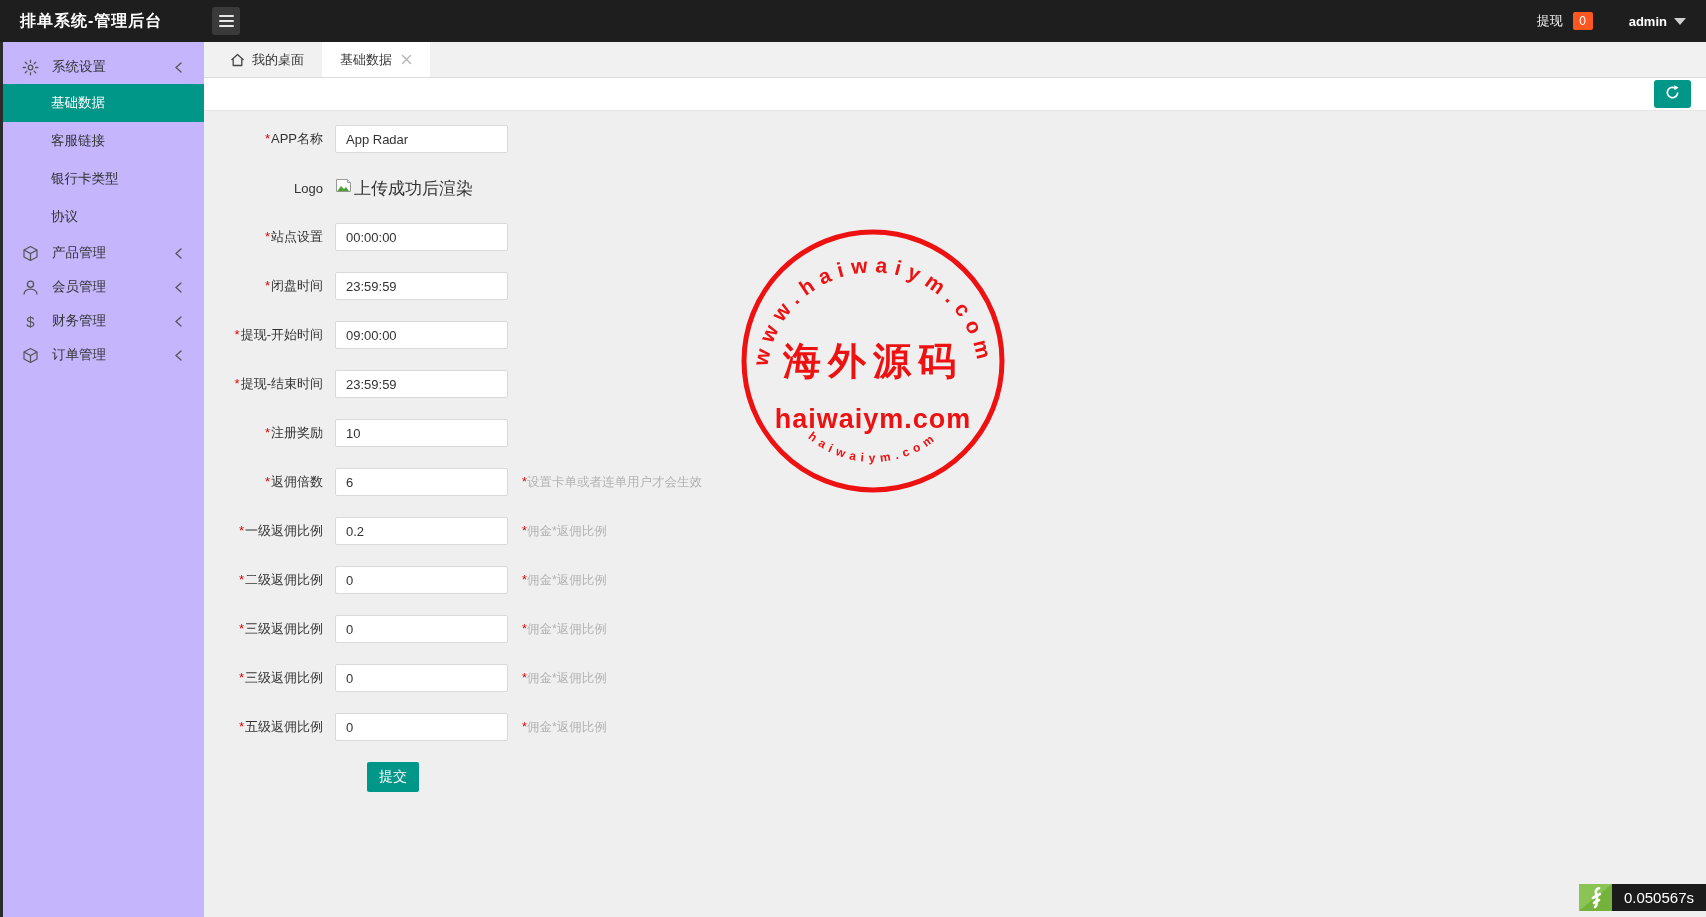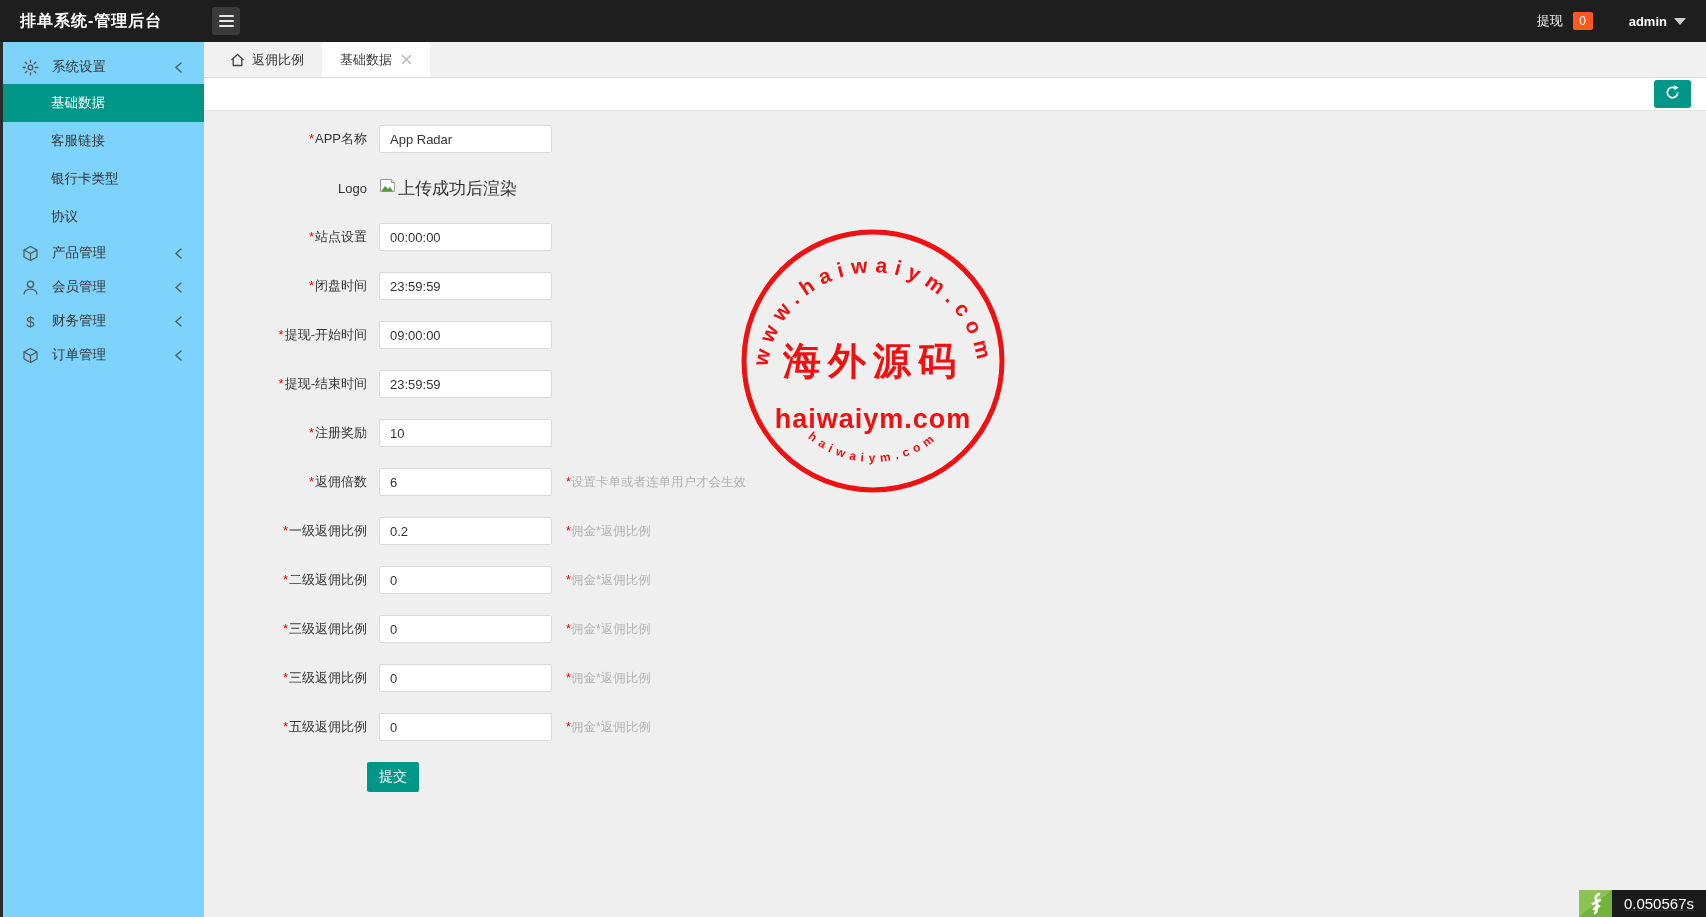--- a/index.html
+++ b/index.html
@@ -12,21 +12,21 @@
   .hamburger { position:absolute; left:212px; top:7px; width:28px; height:28px; background:#3a3a3a; border-radius:3px; display:flex; flex-direction:column; justify-content:center; align-items:center; gap:3px; cursor:pointer; }
   .hamburger i { display:block; width:15px; height:2px; background:#e8e8e8; border-radius:1px; }
   .topbar-right { position:absolute; right:20px; top:0; height:42px; display:flex; align-items:center; gap:10px; }
   .withdraw-link { color:#f2f2f2; font-size:13px; cursor:pointer; }
   .withdraw-badge { display:inline-block; min-width:20px; padding:2px 6px; background:#ff5722; color:#fff; font-size:12px; text-align:center; border-radius:2px; }
   .user-menu { display:flex; align-items:center; gap:7px; margin-left:26px; cursor:pointer; }
   .user-name { color:#fff; font-size:13px; font-weight:bold;text-align:center; }
   .caret-down { width:0; height:0; border-left:6px solid transparent; border-right:6px solid transparent; border-top:7px solid #cfcfcf; }
 
   
-  .sidebar { position:absolute; top:42px; left:0; width:204px; bottom:0; background:#7dd3fc; border-left:3px solid #2b2b2b; padding-top:8px; z-index:10; }
+  .sidebar { position:absolute; top:42px; left:0; width:204px; bottom:0; background:#c4b5fd; border-left:3px solid #2b2b2b; padding-top:8px; z-index:10; }
   .side-item { display:flex; align-items:center; cursor:pointer; }
   .side-item.parent { height:34px; padding:0 20px 0 18px; }
   .side-item.parent .s-icon { width:18px; height:18px; display:flex; align-items:center; justify-content:center; color:#555; }
   .side-item.parent .s-label { margin-left:13px; font-size:13.5px; color:#333; }
   .s-chevron { margin-left:auto; display:flex; align-items:center; color:#555; }
   .side-item.sub { height:38px; padding-left:48px; font-size:13.5px; color:#333; }
   .side-item.sub.active { background:#009688; color:#fff; }
 
   
   .main { position:absolute; top:42px; left:204px; right:0; bottom:0; display:flex; flex-direction:column; }
@@ -35,39 +35,39 @@
   .tab .t-icon { display:flex; align-items:center; color:#444; }
   .tab.active { background:#fff; }
   .tab .close-x { color:#b5b5b5; display:flex; align-items:center; margin-left:2px; }
   .toolbar { height:33px; background:#fff; border-bottom:1px solid #e6e6e6; display:flex; align-items:center; justify-content:flex-end; padding-right:15px; flex:0 0 auto; }
   .refresh-btn { width:37px; height:28px; background:#009688; border:none; border-radius:3px; display:flex; align-items:center; justify-content:center; cursor:pointer; }
 
   .content { flex:1 1 auto; background:#efefef; padding-top:14px; position:relative; overflow:hidden; }
 
   
   .form-row { display:flex; align-items:center; height:28px; margin-bottom:21px; }
-  .form-label { width:175px; padding-right:12px; text-align:right; font-size:13px; color:#333; white-space:nowrap; }
+  .form-label { width:131px; padding-right:12px; text-align:right; font-size:13px; color:#333; white-space:nowrap; }
   .req { color:#e60000; margin-right:1px; }
   .form-input { width:173px; height:28px; border:1px solid #d9d9d9; border-radius:2px; background:#fff; padding:0 10px; font-size:13px; color:#333; font-family:"Liberation Sans", sans-serif; outline:none; }
   .hint { margin-left:14px; font-size:12.5px; color:#b3b3b3; }
   .hint .req { margin-right:0; }
   .logo-broken { display:flex; align-items:center; gap:2px; font-size:17px; color:#333; }
   .submit-row { margin-left:163px; margin-top:0; }
   .submit-btn { height:30px; padding:0 12px; background:#009688; color:#fff; border:none; border-radius:2px; font-size:14px; cursor:pointer; font-family:"Liberation Sans", sans-serif; }
 
   
   .stamp { position:absolute; left:739px; top:227px; width:268px; height:268px; z-index:30; pointer-events:none; }
   .stamp text { fill:#ee1111; }
   .stamp-arc-top { font-size:21px; font-weight:bold; letter-spacing:7px; font-family:"Liberation Sans", sans-serif; }
   .stamp-cn { font-size:38px; font-weight:bold; letter-spacing:7px; font-family:"DejaVu Serif","Liberation Serif", serif; }
   .stamp-en { font-size:27px; font-weight:bold; letter-spacing:1px; font-family:"Liberation Sans", sans-serif; }
   .stamp-arc-bot { font-size:12px; font-weight:bold; letter-spacing:5px; font-family:"Liberation Sans", sans-serif; }
 
   
-  .debugbar { position:absolute; right:0; bottom:0; height:27px; display:flex; align-items:stretch; z-index:40;text-decoration:underline; }
+  .debugbar { position:absolute; right:0; bottom:6px; height:27px; display:flex; align-items:stretch; z-index:40; }
   .debug-logo { width:33px; background:#74b23c; display:flex; align-items:center; justify-content:center; position:relative; overflow:hidden; cursor:pointer; }
   .debug-logo:before { content:""; position:absolute; left:0; top:0; border-top:27px solid #8ac455; border-right:33px solid transparent; }
   .debug-logo svg { position:relative; }
   .debug-time { background:#1b1b1b; color:#fff; font-size:15px; display:flex; align-items:center; padding:0 12px; }
 </style>
 </head>
 <body>
 
 <header class="topbar">
   <div class="topbar-title">排单系统-管理后台</div>
@@ -171,21 +171,21 @@
   </nav>
 
 <div class="main">
   <div class="tabbar" id="tabbar">
       <div class="tab">
     <span class="t-icon">
           <svg width="15" height="14" viewBox="0 0 15 14">
             <path d="M1.5 7 7.5 1.5 13.5 7M3.2 6.2V12.5h8.6V6.2" fill="none" stroke="#444" stroke-width="1.3" stroke-linejoin="round"></path>
           </svg>
         </span>
-    <span class="t-label">返佣比例</span>
+    <span class="t-label">我的桌面</span>
 
   </div>
       <div class="tab active">
 
     <span class="t-label">基础数据</span>
     <span class="close-x">
           <svg width="11" height="11" viewBox="0 0 11 11">
             <path d="M1.5 1.5 9.5 9.5M9.5 1.5 1.5 9.5" stroke="#b5b5b5" stroke-width="1.4" stroke-linecap="round"></path>
           </svg>
         </span>

